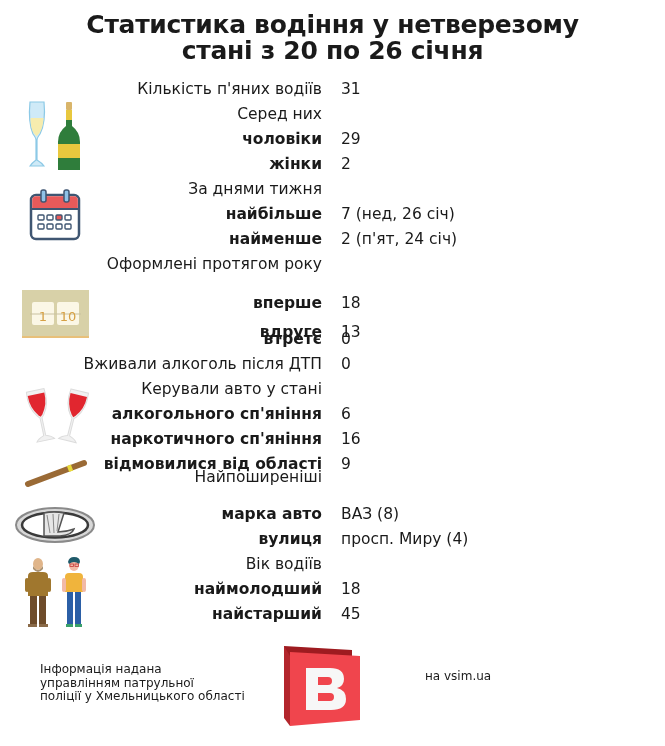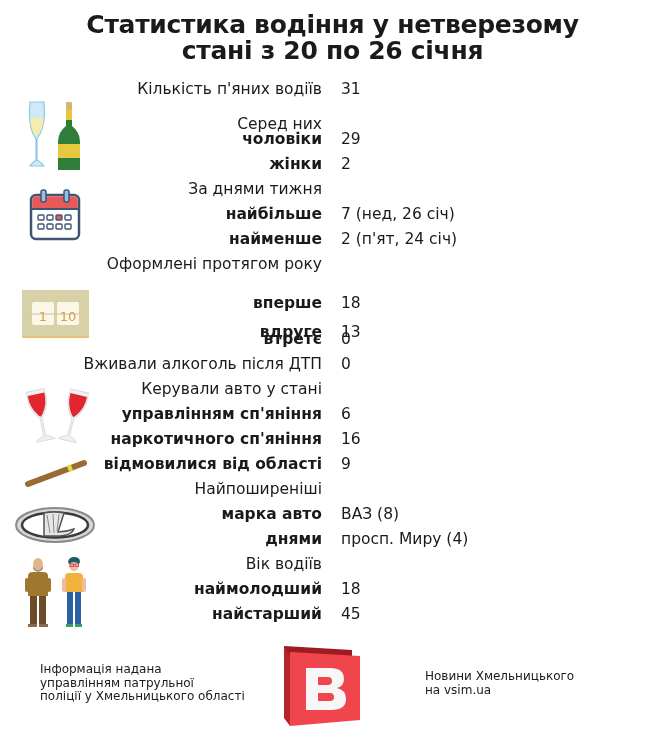--- a/index.html
+++ b/index.html
@@ -22,21 +22,21 @@
 <div class="title">
   <div>Статистика водіння у нетверезому</div>
   <div>стані з 20 по 26 січня</div>
 </div>
 
 <div class="rows">
   <div class="row head" style="top:0px">
       <span class="label">Кількість п'яних водіїв</span>
       <span class="value">31</span>
     </div>
-  <div class="row head" style="top:35px">
+  <div class="row head" style="top:25px">
       <span class="label">Серед них</span>
       <span class="value"></span>
     </div>
   <div class="row sub" style="top:50px">
       <span class="label">чоловіки</span>
       <span class="value">29</span>
     </div>
   <div class="row sub" style="top:75px">
       <span class="label">жінки</span>
       <span class="value">2</span>
@@ -71,41 +71,41 @@
     </div>
   <div class="row head" style="top:275px">
       <span class="label">Вживали алкоголь після ДТП</span>
       <span class="value">0</span>
     </div>
   <div class="row head" style="top:300px">
       <span class="label">Керували авто у стані</span>
       <span class="value"></span>
     </div>
   <div class="row sub" style="top:325px">
-      <span class="label">управлінням сп'яніння</span>
+      <span class="label">алкогольного сп'яніння</span>
       <span class="value">6</span>
     </div>
   <div class="row sub" style="top:350px">
       <span class="label">наркотичного сп'яніння</span>
       <span class="value">16</span>
     </div>
   <div class="row sub" style="top:375px">
       <span class="label">відмовилися від області</span>
       <span class="value">9</span>
     </div>
-  <div class="row head" style="top:400px">
+  <div class="row head" style="top:388px">
       <span class="label">Найпоширеніші</span>
       <span class="value"></span>
     </div>
   <div class="row sub" style="top:425px">
       <span class="label">марка авто</span>
       <span class="value">ВАЗ (8)</span>
     </div>
   <div class="row sub" style="top:450px">
-      <span class="label">днями</span>
+      <span class="label">вулиця</span>
       <span class="value">просп. Миру (4)</span>
     </div>
   <div class="row head" style="top:475px">
       <span class="label">Вік водіїв</span>
       <span class="value"></span>
     </div>
   <div class="row sub" style="top:500px">
       <span class="label">наймолодший</span>
       <span class="value">18</span>
     </div>
@@ -207,15 +207,14 @@
 </div>
 
 <svg class="logo" viewBox="0 0 80 80">
   <path d="M0 0 L68 4 L68 16 L0 16 Z" fill="#9e1b20"></path>
   <path d="M0 0 L6 10 L6 80 L0 72 Z" fill="#b3262c"></path>
   <path d="M6 6 L76 10 L76 74 L6 80 Z" fill="#f0454d"></path>
   <path d="M22 22 H46 Q60 22 60 33 Q60 40 53 42 Q62 44 62 53 Q62 64 47 64 H22 Z M34 31 V39 H44 Q48 39 48 35 Q48 31 44 31 Z M34 47 V55 H46 Q50 55 50 51 Q50 47 46 47 Z" fill="#f7f7f7" fill-rule="evenodd"></path>
 </svg>
 
 <div class="footer-right">
-  <div>Новини Хмельницького</div>
   <div>на vsim.ua</div>
 </div>
 
 </body></html>

